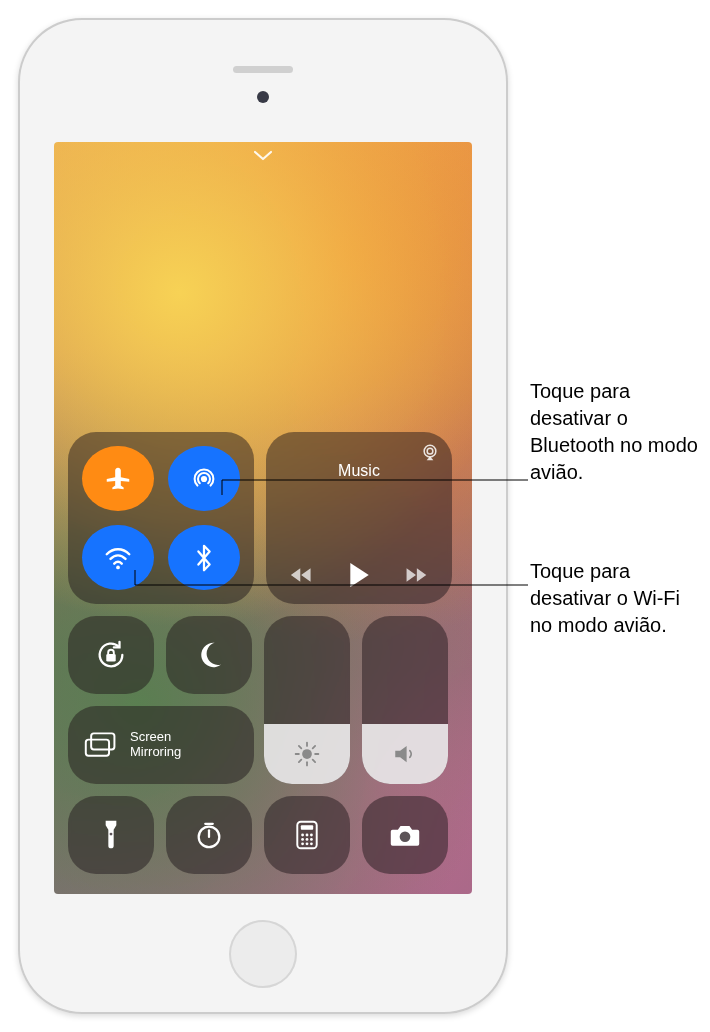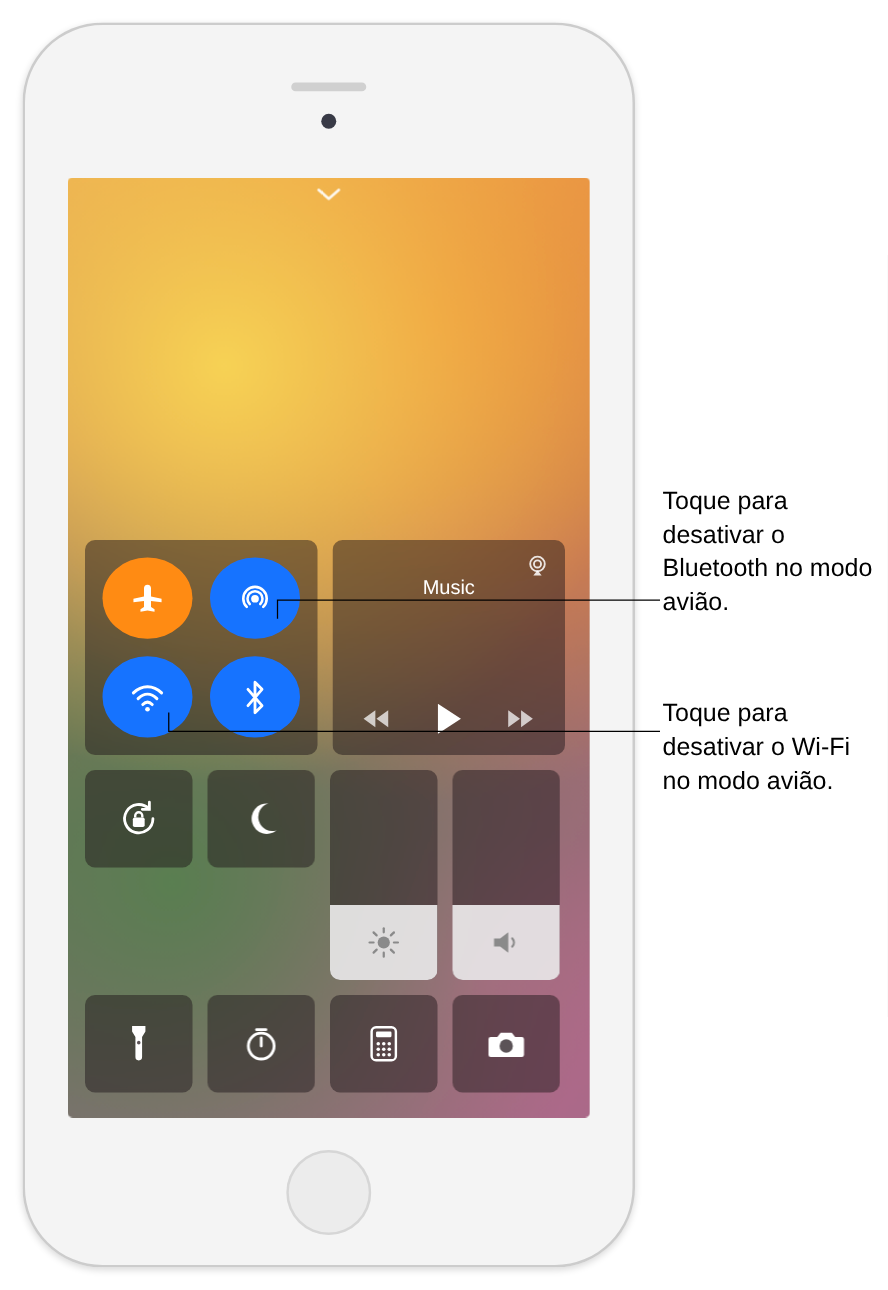--- a/index.html
+++ b/index.html
@@ -54,21 +54,21 @@
   top: 8px; left: 50%; transform: translateX(-50%);
   color: rgba(255,255,255,.9);
   font-size: 18px;
 }
 .cc-area {
   position: absolute;
   left: 14px; right: 14px; bottom: 20px;
 }
 .row { display: flex; gap: 12px; margin-top: 12px; }
 .module {
-  border-radius: 8px;
+  border-radius: 28px;
   background: rgba(30,20,25,.48);
   backdrop-filter: blur(2px);
   position: relative;
 }
 .connectivity { width: 186px; height: 172px; padding: 14px; }
 .conn-grid { display: grid; grid-template-columns: 1fr 1fr; grid-template-rows: 1fr 1fr; gap: 14px; width: 100%; height: 100%; }
 .conn-btn {
   border-radius: 50%;
   display: flex; align-items: center; justify-content: center;
   color: #fff;
@@ -92,21 +92,21 @@
 .mirroring .label { font-size: 13px; line-height: 1.15; }
 
 .small { width: 86px; height: 78px; display: flex; align-items: center; justify-content: center; color: #fff; }
 
 .callout {
   position: absolute;
   font-size: 20px;
   line-height: 1.35;
   color: #000;
 }
-.callout-1 { left: 530px; top: 388px; width: 174px; }
+.callout-1 { left: 530px; top: 378px; width: 174px; }
 .callout-2 { left: 530px; top: 558px; width: 174px; }
 
 svg { display: block; }
 </style>
 </head>
 <body>
 
 <div class="device-frame">
   <div class="speaker"></div>
   <div class="camera-dot"></div>
@@ -245,20 +245,32 @@
             <span>
               <svg width="26" height="26" viewBox="0 0 32 32">
                   <path fill="#8a8a8a" d="M4 12v8h6l8 6V6l-8 6z"></path>
                   <path d="M22 12a6 6 0 0 1 0 8" fill="none" stroke="#8a8a8a" stroke-width="2.2" stroke-linecap="round"></path>
                 </svg>
             </span>
           </div>
         </div>
       </div>
 
+      <div class="row" style="margin-top:-78px; width:186px;">
+        <div class="module mirroring">
+          <span>
+            <svg width="34" height="28" viewBox="0 0 38 30">
+                <rect x="8" y="2" width="26" height="18" rx="3" fill="none" stroke="#fff" stroke-width="2.2"></rect>
+                <rect x="2" y="9" width="26" height="18" rx="3" fill="none" stroke="#fff" stroke-width="2.2"></rect>
+              </svg>
+          </span>
+          <div class="label" style="white-space:pre-line;">Screen
+Mirroring</div>
+        </div>
+      </div>
 
       <div class="row">
         <div class="module small">
           <span>
             <svg width="20" height="32" viewBox="0 0 20 36">
                 <path fill="#fff" d="M4 2h12v5l-3 5v18a3 3 0 0 1-6 0V12L4 7z"></path>
                 <circle cx="10" cy="17" r="1.6" fill="rgba(50,40,45,.8)"></circle>
               </svg>
           </span>
         </div>

